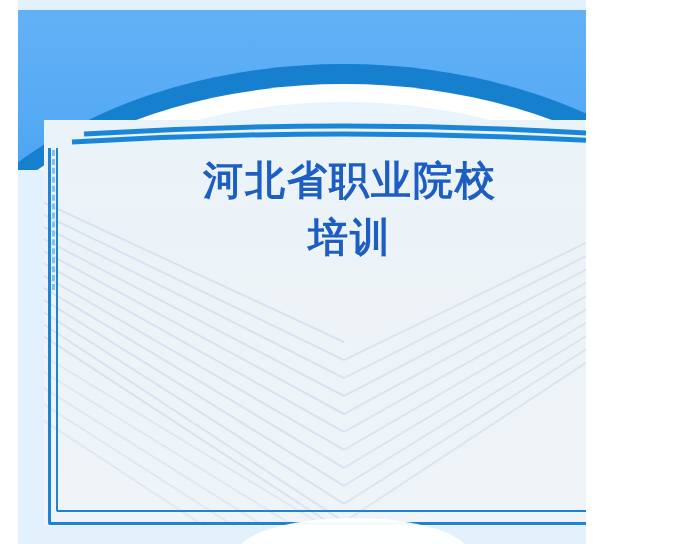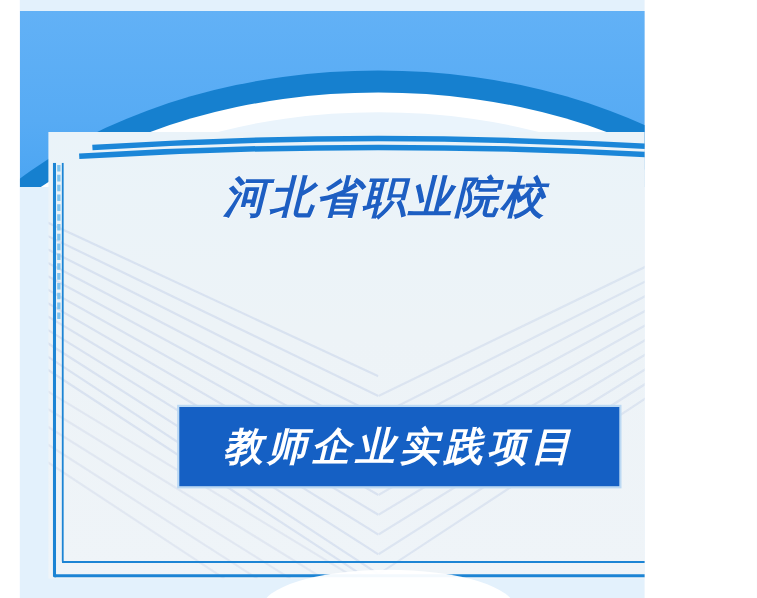--- a/index.html
+++ b/index.html
@@ -21,21 +21,20 @@
 
   
   .page-panel {
     position: absolute;
     left: 18px;
     top: 0px;
     width: 568px;
     height: 544px;
     background: #e3f1fc;
     overflow: hidden;
-    font-style: italic;
   }
 
   
   .sky-band {
     position: absolute;
     left: 0;
     top: 10px;
     width: 652px;
     height: 160px;
     background: linear-gradient(180deg, #62b1f6 0%, #57abf4 62%, #4ba5f2 100%);
@@ -248,21 +247,19 @@
         <path d="M28,36 Q300,20 572,36" stroke="#1b86d8" stroke-width="5" fill="none"></path>
       </svg>
     </div>
 
     <div class="frame-outer"></div>
     <div class="frame-inner"></div>
     <div class="frame-dash"></div>
 
     <div class="title-block">
       <span class="title-line">河北省职业院校</span>
+      <span class="title-line">培训</span>
     </div>
 
-    <div class="banner">
-      <span class="banner-text">教师企业实践项目</span>
-    </div>
 
     <div class="bottom-glow"></div>
   </div>
 </div>
 
 </body></html>

